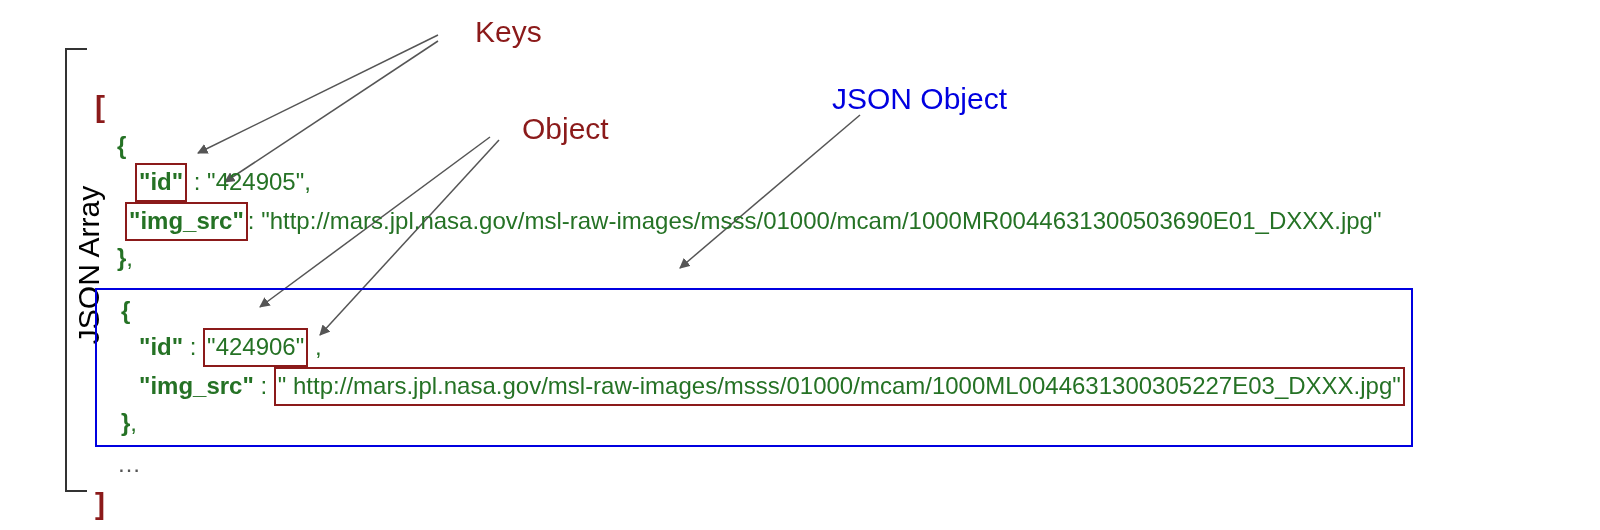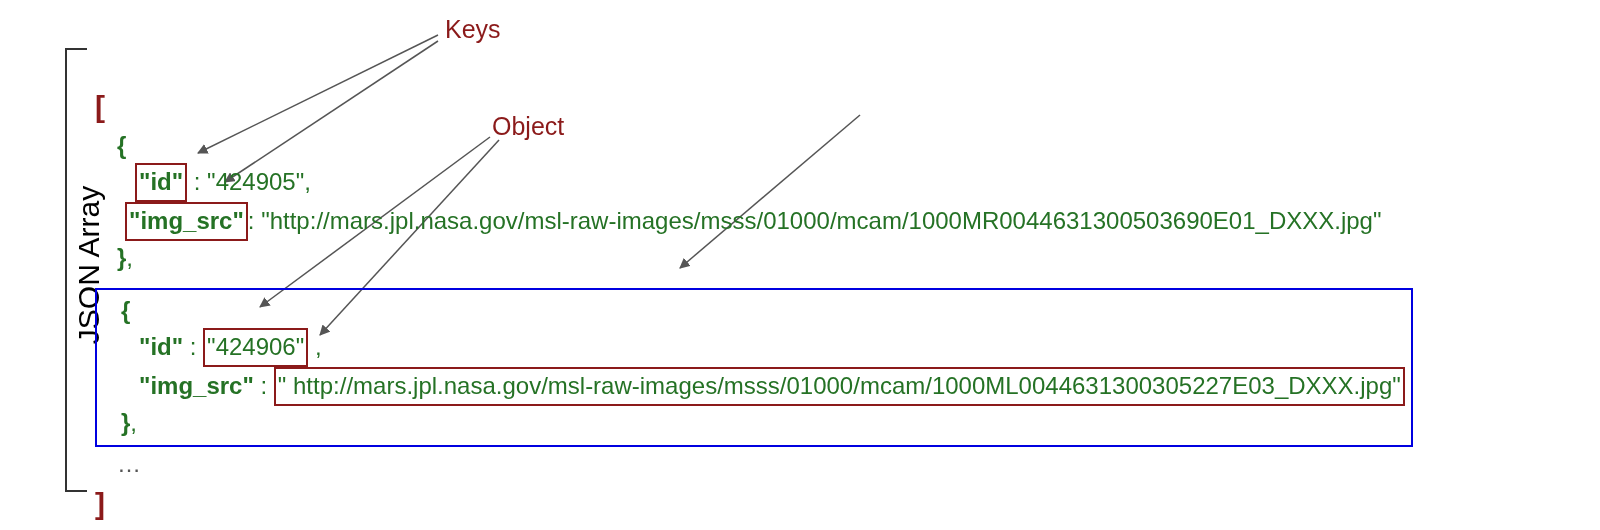--- a/index.html
+++ b/index.html
@@ -37,21 +37,22 @@
       border-bottom: 2px solid #333;
     }
     svg.arrows {
       position: absolute;
       top: 0;
       left: 0;
       pointer-events: none;
     }
     .label-keys, .label-values, .label-object {
       position: absolute;
-      font-size: 25px;
+      font-size: 30px;
+      margin-left: 30px;
     }
     .label-keys, .label-values { color: #8b1a1a; }
     .label-object { color: #0000e0; }
     .label-keys { left: 445px; top: 15px; }
     .label-values { left: 492px; top: 112px; }
     .label-object { left: 802px; top: 82px; }
 
     .code {
       position: absolute;
       left: 95px;
@@ -90,20 +91,21 @@
   </style>
 </head>
 <body>
 <div class="container">
 
 <div class="side-label">JSON Array</div>
 <div class="array-bracket"></div>
 
 <div class="label-keys">Keys</div>
 <div class="label-values">Object</div>
+<div class="label-object">JSON Object</div>
 
 <svg class="arrows" width="1600" height="530">
   <defs>
     <marker id="ah" viewBox="0 0 10 10" refX="9" refY="5" markerWidth="7" markerHeight="7" orient="auto-start-reverse">
       <path d="M 0 0 L 10 5 L 0 10 z" fill="#555"></path>
     </marker>
   </defs>
 
   <line x1="438" y1="35" x2="198" y2="153" stroke="#555" stroke-width="1.5" marker-end="url(#ah)"></line>
   <line x1="438" y1="41" x2="225" y2="182" stroke="#555" stroke-width="1.5" marker-end="url(#ah)"></line>

